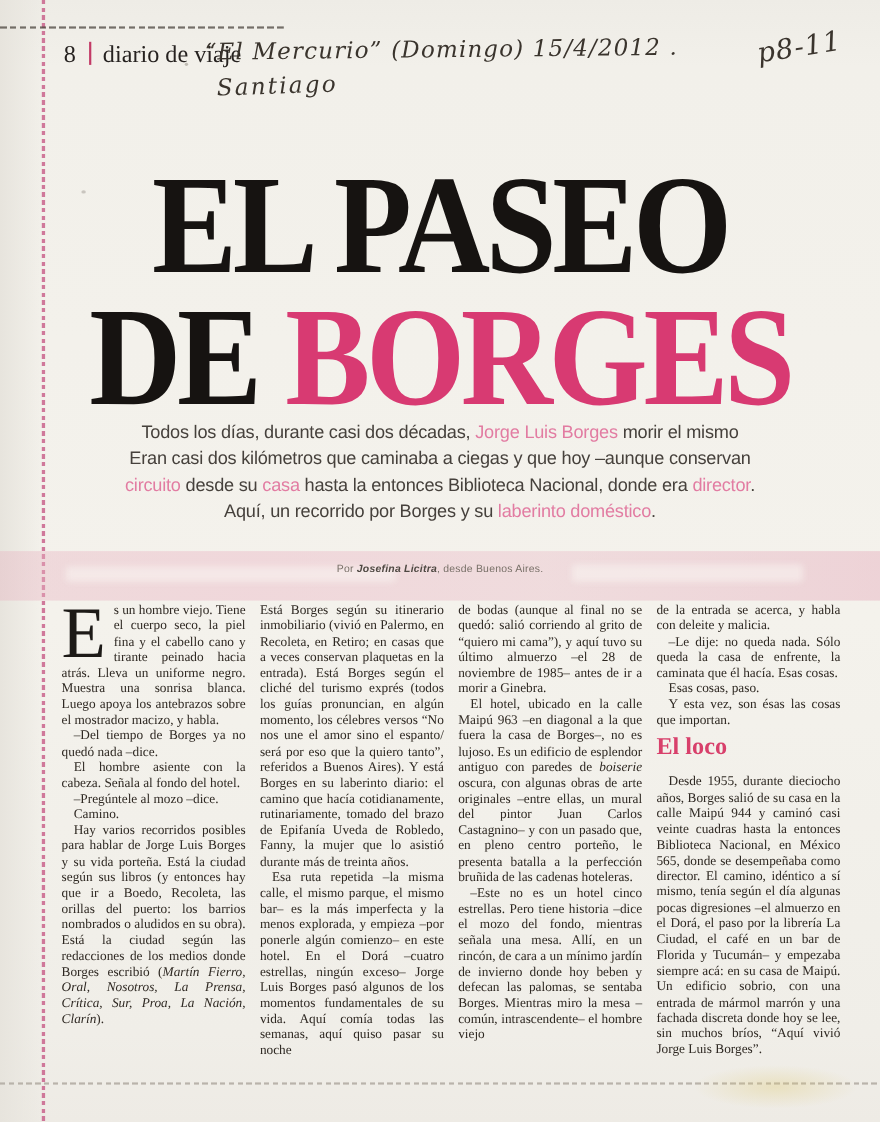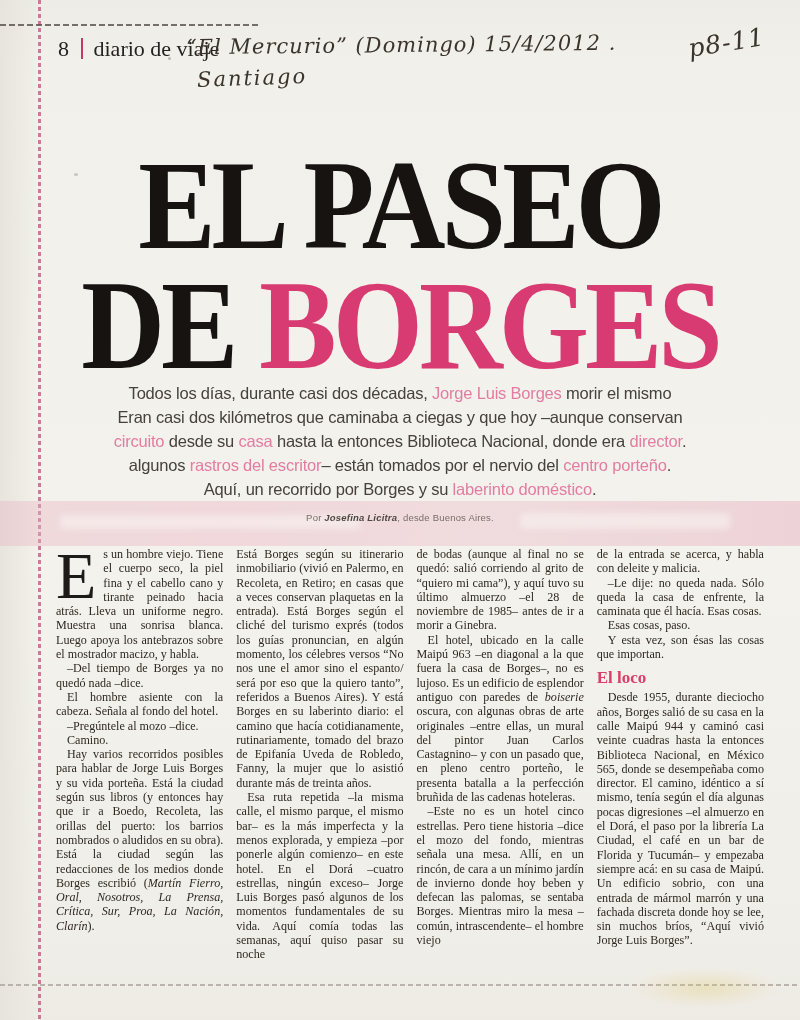--- a/index.html
+++ b/index.html
@@ -45,21 +45,21 @@
   .byline{position:absolute;left:0;top:512px;width:100%;text-align:center;
     font-family:"Liberation Sans",sans-serif;font-size:9.5px;color:#776f67;letter-spacing:.2px;z-index:2;}
   .byline b{color:#4e4842;font-style:italic;}
 
   .cols{position:absolute;left:56px;top:547px;width:708px;display:flex;gap:13px;z-index:2;}
   .col{flex:1 1 0;min-width:0;text-align:justify;font-size:12.1px;line-height:14.3px;color:#2e2822;
     hyphens:auto;-webkit-hyphens:auto;}
   .col p{margin:0;text-indent:11px;}
   .col p.first{text-indent:0;}
   .col .italic{font-style:italic;font-family:Liberation Serif, serif;}
-  .col .subhead{margin:8px 0 3px;text-indent:0;color:#d8406b;font-size:17px;font-weight:bold;line-height:18px;}
+  .col .subhead{margin:8px 0 16px;text-indent:0;color:#d8406b;font-size:22px;font-weight:bold;line-height:18px;}
   .dropcap{float:left;font-size:66px;line-height:52px;padding:3px 7px 0 0;color:#1d1a17;}
 
   .stain-br{position:absolute;left:630px;top:968px;width:150px;height:40px;
     background:radial-gradient(ellipse at center,rgba(222,202,118,.35),rgba(0,0,0,0) 70%);}
   .speck1{position:absolute;left:168px;top:57px;width:3px;height:3px;background:#8b857c;border-radius:50%;opacity:.5;}
   .speck2{position:absolute;left:74px;top:173px;width:4px;height:3px;background:#97918a;border-radius:50%;opacity:.45;}
 </style>
 </head>
 <body>
 
@@ -83,21 +83,20 @@
 
   <div class="ghost-band">
       <i class="g1"></i>
       <i class="g2"></i>
     </div>
 
   <div class="intro">
       <div class="intro-line"><span>Todos los días, durante casi dos décadas, </span><span class="pink">Jorge Luis Borges</span><span> morir el mismo</span></div>
       <div class="intro-line"><span>Eran casi dos kilómetros que caminaba a ciegas y que hoy –aunque conservan</span></div>
       <div class="intro-line"><span class="pink">circuito</span><span> desde su </span><span class="pink">casa</span><span> hasta la entonces Biblioteca Nacional, donde era </span><span class="pink">director</span><span>.</span></div>
-      <div class="intro-line"><span>algunos </span><span class="pink">rastros del escritor</span><span>– están tomados por el nervio del </span><span class="pink">centro porteño</span><span>.</span></div>
       <div class="intro-line"><span>Aquí, un recorrido por Borges y su </span><span class="pink">laberinto doméstico</span><span>.</span></div>
     </div>
 
   <div class="byline">
     <span>Por </span><b>Josefina Licitra</b><span>, desde Buenos Aires.</span>
   </div>
 
   <div class="cols">
     <div class="col">
         <p class="first"><span class="dropcap">E</span><span>s un hombre viejo. Tiene el cuerpo seco, la piel fina y el cabello cano y tirante peinado hacia atrás. Lleva un uniforme negro. Muestra una sonrisa blanca. Luego apoya los antebrazos sobre el mostrador macizo, y habla.</span></p>

